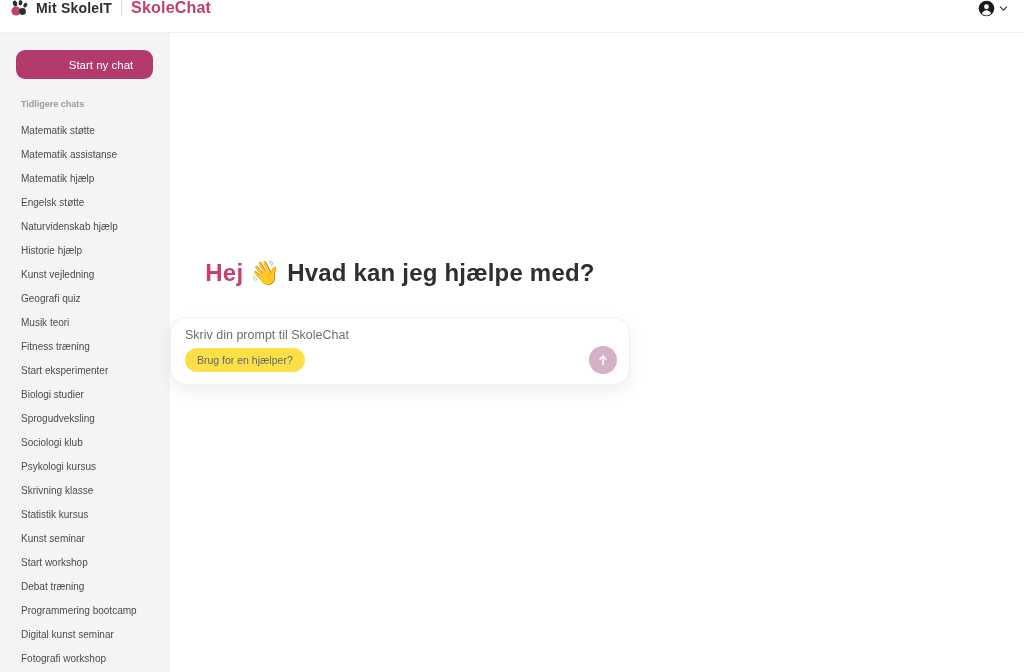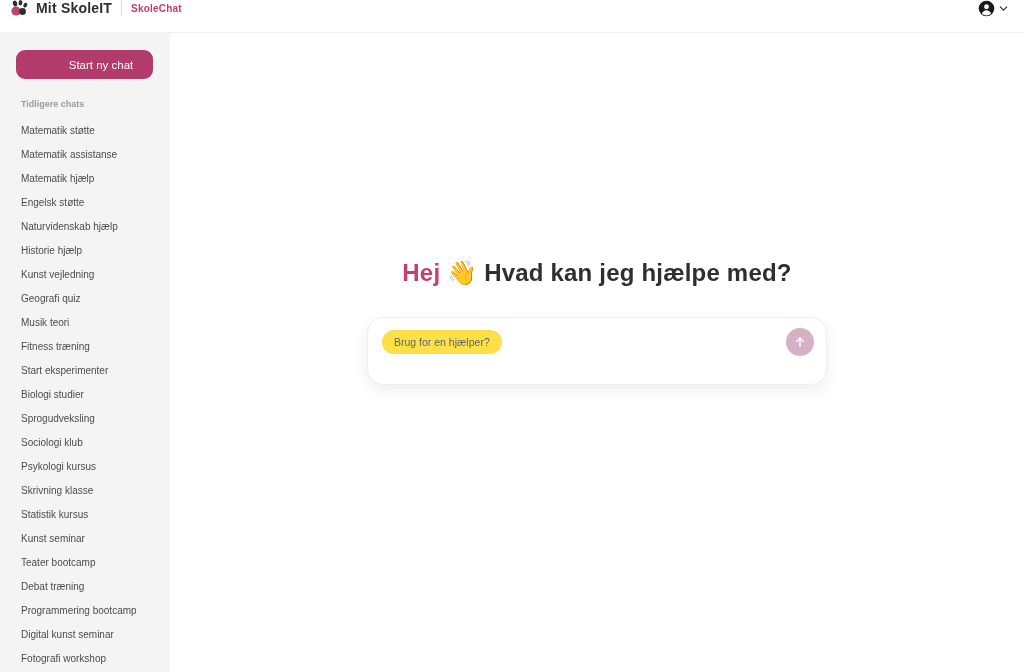--- a/index.html
+++ b/index.html
@@ -18,21 +18,21 @@
     display: flex; align-items: center; justify-content: space-between;
     padding: 0 14px 16px 10px;
     z-index: 5;
   }
   .brand { display: flex; align-items: center; gap: 7px; }
   .logo-icon { display: flex; align-items: center; }
   .brand-name {
     font-size: 14px; font-weight: 700; color: #2e2e2e; letter-spacing: .2px;
   }
   .brand-divider { width: 1px; height: 16px; background: #d9d9d9; margin: 0 2px; }
-  .app-name { font-size: 10px; font-weight: 700; color: #c23d6f; letter-spacing: .2px; }
+  .app-name { font-size: 16px; font-weight: 700; color: #c23d6f; letter-spacing: .2px; }
   .account { display: flex; align-items: center; gap: 2px; cursor: pointer; }
   
   .sidebar {
     position: absolute; top: 33px; left: 0; bottom: 0;
     width: 170px;
     background: #f5f4f5;
     padding: 17px 16px 0 16px;
     overflow: hidden;
   }
   .new-chat-btn {
@@ -56,21 +56,21 @@
     line-height: 11.5px;
     border-radius: 6px;
     cursor: pointer;
     text-decoration: none;
     margin-bottom: 0.5px;
   }
   
   .main {
     position: absolute; top: 33px; left: 170px; right: 0; bottom: 0;
     background: #ffffff;
-    display: flex; flex-direction: column; align-items: center; justify-content: center;
+    display: flex; flex-direction: column; align-items: flex-start; justify-content: center;
   }
   .center-stack { margin-top: -62px; display: flex; flex-direction: column; align-items: center; }
   .greeting {
     font-size: 24px; font-weight: 700; color: #2f2f2f;
     letter-spacing: .2px;
     white-space: nowrap;
   }
   .greeting .hl { color: #c5406f; }
   .greeting .emoji { font-weight: 400; }
   .composer {
@@ -154,34 +154,35 @@
       <a class="chat-item">Musik teori</a>
       <a class="chat-item">Fitness træning</a>
       <a class="chat-item">Start eksperimenter</a>
       <a class="chat-item">Biologi studier</a>
       <a class="chat-item">Sprogudveksling</a>
       <a class="chat-item">Sociologi klub</a>
       <a class="chat-item">Psykologi kursus</a>
       <a class="chat-item">Skrivning klasse</a>
       <a class="chat-item">Statistik kursus</a>
       <a class="chat-item">Kunst seminar</a>
-      <a class="chat-item">Teater bootcamp</a>
+      <a class="chat-item">Start workshop</a>
       <a class="chat-item">Debat træning</a>
       <a class="chat-item">Programmering bootcamp</a>
       <a class="chat-item">Digital kunst seminar</a>
       <a class="chat-item">Fotografi workshop</a>
       <a class="chat-item">Dataanalyse kursus</a>
     </nav>
 </aside>
 
 <main class="main">
   <div class="center-stack">
     <h1 class="greeting"><span class="hl">Hej</span> <span class="emoji">👋</span> <span>Hvad kan jeg hjælpe med?</span></h1>
 
     <div class="composer">
+      <input class="prompt-input" type="text" placeholder="Skriv din prompt til SkoleChat" style="">
       <div class="composer-row">
         <button class="helper-chip">Brug for en hjælper?</button>
         <button class="send-btn">
           <span style="display:flex">
             <svg width="14" height="14" viewBox="0 0 16 16">
               <path d="M8 13V4M4.5 7.2L8 3.5l3.5 3.7" fill="none" stroke="#ffffff" stroke-width="1.7" stroke-linecap="round" stroke-linejoin="round"></path>
             </svg>
           </span>
         </button>
       </div>

